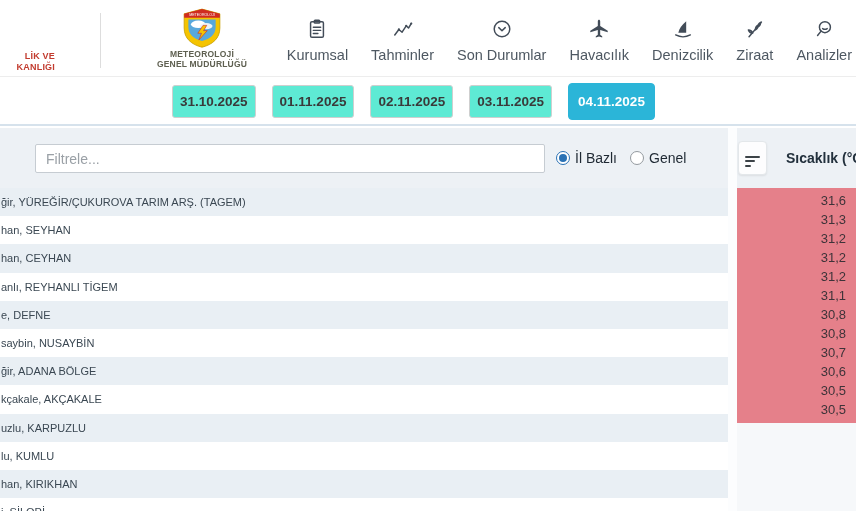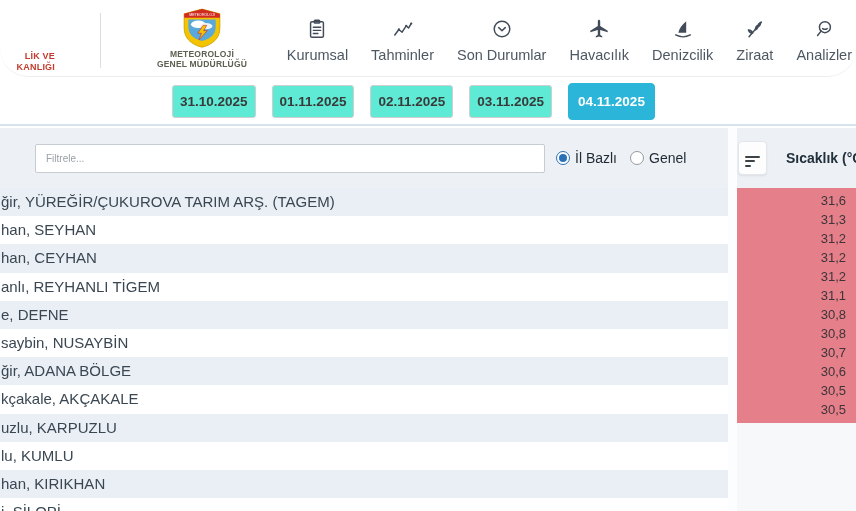--- a/index.html
+++ b/index.html
@@ -5,21 +5,21 @@
   * { margin:0; padding:0; box-sizing:border-box; }
   html,body { width:856px; height:511px; overflow:hidden; }
   body {
     position:relative;
     font-family:"Liberation Sans", sans-serif;
     background:#fff;
     color:#333;
   }
 
   
-  .header { position:absolute; top:0; left:0; width:856px; height:77px; background:#fff; border-bottom:1px solid #ededed;border-radius:28px; }
+  .header { position:absolute; top:0; left:0; width:856px; height:77px; background:#fff; border-bottom:1px solid #ededed; }
   .ministry { position:absolute; left:0; top:51px; width:55px; text-align:right; color:#c23b2e; font-weight:bold; font-size:9px; line-height:10.5px; letter-spacing:.2px; }
   .brand-divider { position:absolute; left:100px; top:13px; width:1px; height:55px; background:#ddd; }
   .brand { position:absolute; left:122px; top:8px; width:160px; text-align:center; cursor:pointer; }
   .brand svg.shield { display:block; margin:0 auto; }
   .brand-name { margin-top:2px; font-size:8.5px; font-weight:bold; color:#5f6051; line-height:9.5px; letter-spacing:.2px; }
 
   .nav { position:absolute; top:15px; right:4px; display:flex; gap:23px; align-items:flex-start; }
   .nav-item { display:flex; flex-direction:column; align-items:center; cursor:pointer;text-align:center; }
   .nav-item .ic { height:28px; display:flex; align-items:center; }
   .nav-item svg { stroke:#424c58; fill:none; stroke-width:1.6; stroke-linecap:round; stroke-linejoin:round; }
@@ -27,31 +27,31 @@
 
   
   .tabs-row { position:absolute; top:78px; left:0; width:856px; height:48px; background:#fff; border-bottom:2px solid #d6e2ec; display:flex; align-items:center; padding-left:172px; gap:16px; }
   .tab { font-family:"Liberation Sans", sans-serif; font-size:13.5px; font-weight:bold; color:#3a3a3a; background:#5eead4; border:1px solid #cfcfcf; border-radius:3px; padding:8px 7px; cursor:pointer; white-space:nowrap; }
   .tab.active { background:#2bb5d8; border-color:#2bb5d8; color:#fff; border-radius:4px; padding:10px 9px; }
 
   
   .content { position:absolute; top:128px; left:0; width:856px; height:383px; }
   .left-panel { position:absolute; left:0; top:0; width:728px; height:383px; background:#fff; }
   .filter-bar { position:relative; width:728px; height:60px; background:#edf1f5; }
-  .filter-input { position:absolute; left:35px; top:16px; width:510px; height:29px; border:1px solid #c6ccd2; border-radius:2px; background:#fff; padding:0 10px; font-family:"Liberation Sans", sans-serif; font-size:10px; color:#333; }
+  .filter-input { position:absolute; left:35px; top:16px; width:510px; height:29px; border:1px solid #c6ccd2; border-radius:2px; background:#fff; padding:0 10px; font-family:"Liberation Sans", sans-serif; font-size:14px; color:#333; }
   .filter-input::placeholder { color:#9aa0a6; }
   .modes { position:absolute; left:556px; top:0; height:60px; display:flex; align-items:center; gap:13px; }
   .mode { display:flex; align-items:center; gap:5px; cursor:pointer; }
   .radio { width:14px; height:14px; border:1.5px solid #949a9f; border-radius:50%; background:#fff; position:relative; display:inline-block; }
   .radio.checked { border-color:#2a72b5; }
   .radio.checked::after { content:""; position:absolute; inset:2px; border-radius:50%; background:#2a72b5; }
   .mode-label { font-size:14px; color:#1f2933; white-space:nowrap; }
 
   .rows { position:absolute; top:60px; left:0; width:728px; height:323px; overflow:hidden; }
-  .row { height:28.2px; line-height:28.2px; font-size:15px; color:#3a4752; padding-left:1px; white-space:nowrap; overflow:hidden; cursor:pointer; }
+  .row { height:28.2px; line-height:28.2px; font-size:11px; color:#3a4752; padding-left:1px; white-space:nowrap; overflow:hidden; cursor:pointer; }
   .row:nth-child(odd) { background:#e9eff4; }
 
   .gap-col { position:absolute; left:728px; top:0; width:9px; height:383px; background:#fcfdfe; }
 
   .right-panel { position:absolute; left:737px; top:0; width:119px; height:383px; background:#f6f8fa; }
   .right-head { position:relative; width:119px; height:60px; background:#edf1f5; }
   .sort-btn { position:absolute; left:1px; top:13px; width:29px; height:34px; background:#fdfdfe; border:1px solid #e3e7ea; border-radius:4px; box-shadow:0 1px 2px rgba(0,0,0,.08); cursor:pointer; padding:9px 0 0 6px; }
   .sort-btn .bar { height:2.2px; background:#3c4348; margin-bottom:2.4px; border-radius:1px; }
   .sort-btn .b1 { width:15px; } .sort-btn .b2 { width:10px; } .sort-btn .b3 { width:6px; }
   .col-header { position:absolute; left:49px; top:0; height:60px; display:flex; align-items:center; font-size:14px; font-weight:bold; color:#22303c; white-space:nowrap; }

